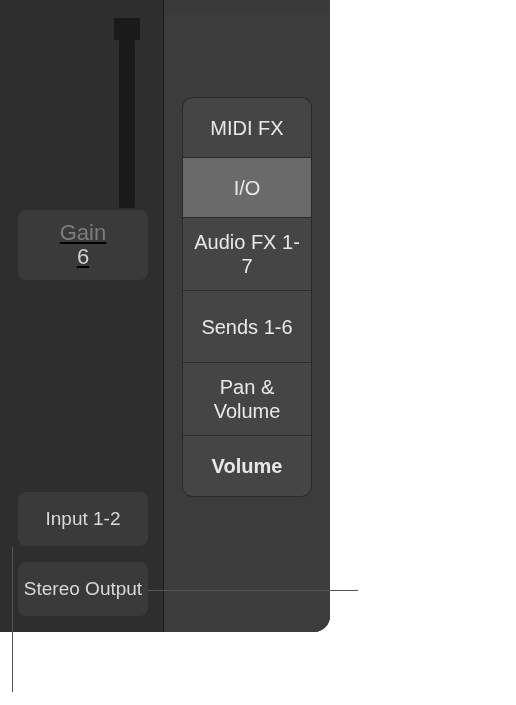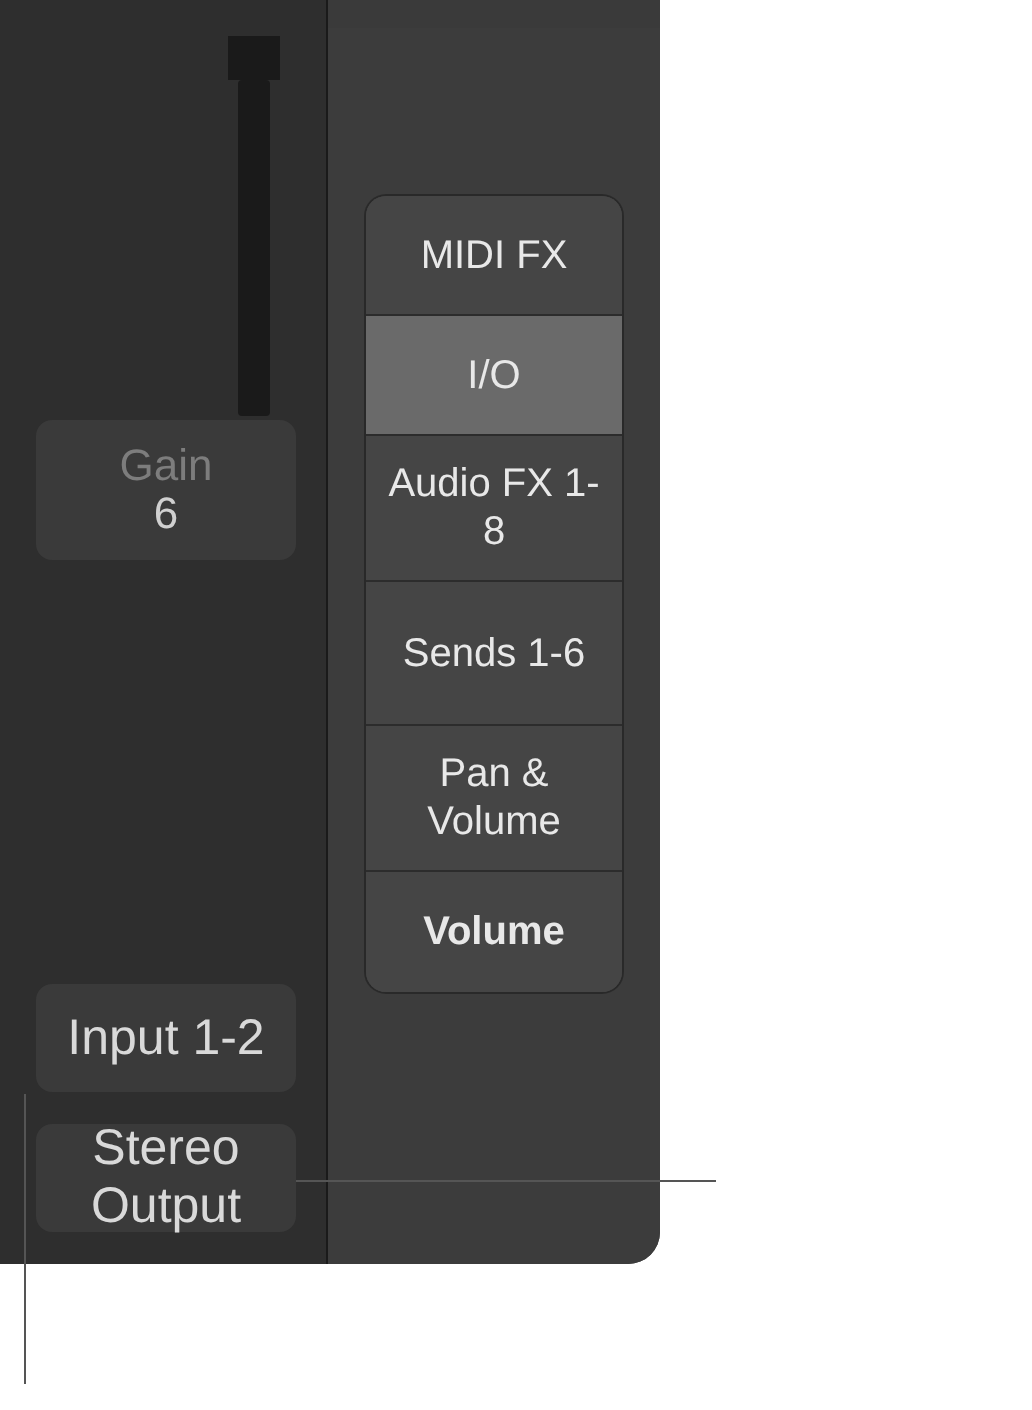--- a/index.html
+++ b/index.html
@@ -76,20 +76,21 @@
       left: 18px;
       top: 210px;
       width: 130px;
       height: 70px;
       background: #3a3a3a;
       border-radius: 8px;
       display: flex;
       flex-direction: column;
       align-items: center;
       justify-content: center;
+      text-decoration: underline;
     }
     .gain-label {
       color: #7d7d7d;
       font-size: 22px;
       line-height: 1.1;
     }
     .gain-value {
       color: #d0d0d0;
       font-size: 22px;
       line-height: 1.1;
@@ -100,21 +101,21 @@
       position: absolute;
       left: 18px;
       width: 130px;
       height: 54px;
       background: #3a3a3a;
       border-radius: 8px;
       display: flex;
       align-items: center;
       justify-content: center;
       color: #d9d9d9;
-      font-size: 25px;
+      font-size: 19px;
       text-align: center;
       padding: 0 4px;
       cursor: pointer;
     }
     .io-input {
       top: 492px;
     }
     .io-output {
       top: 562px;
     }
@@ -190,21 +191,21 @@
 
   <div class="right-panel">
     <div class="menu" id="menu">
         <div class="menu-item">
           <span>MIDI FX</span>
         </div>
         <div class="menu-item selected">
           <span>I/O</span>
         </div>
         <div class="menu-item tall">
-          <span>Audio FX 1-8</span>
+          <span>Audio FX 1-7</span>
         </div>
         <div class="menu-item tall">
           <span>Sends 1-6</span>
         </div>
         <div class="menu-item tall">
           <span>Pan &amp; Volume</span>
         </div>
         <div class="menu-item">
           <span>Volume</span>
         </div>

